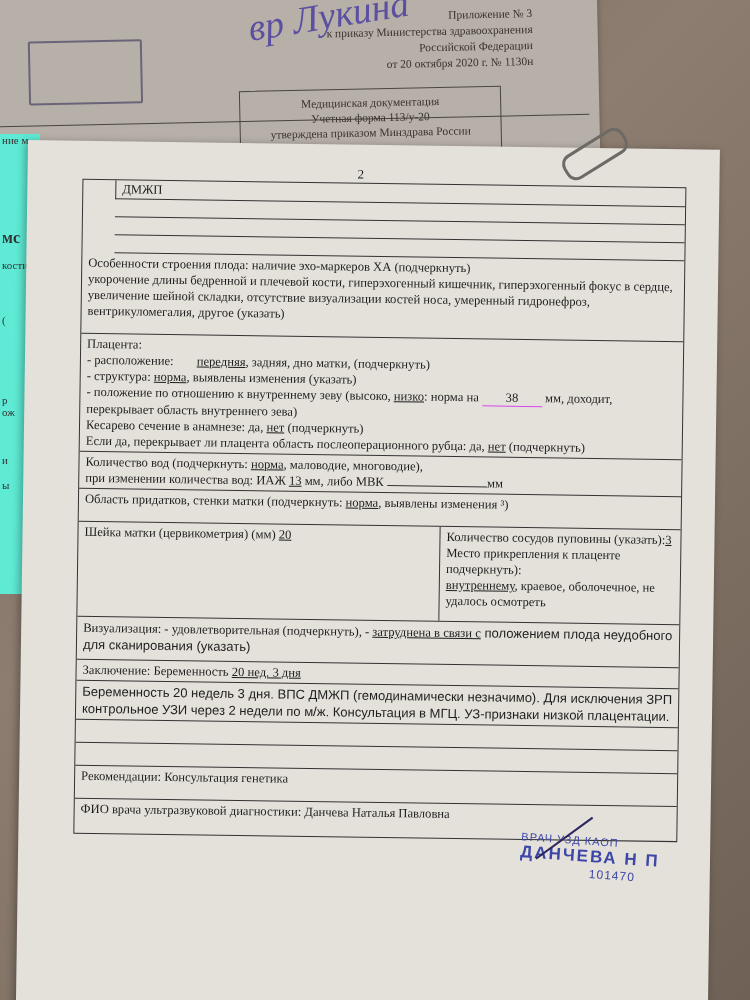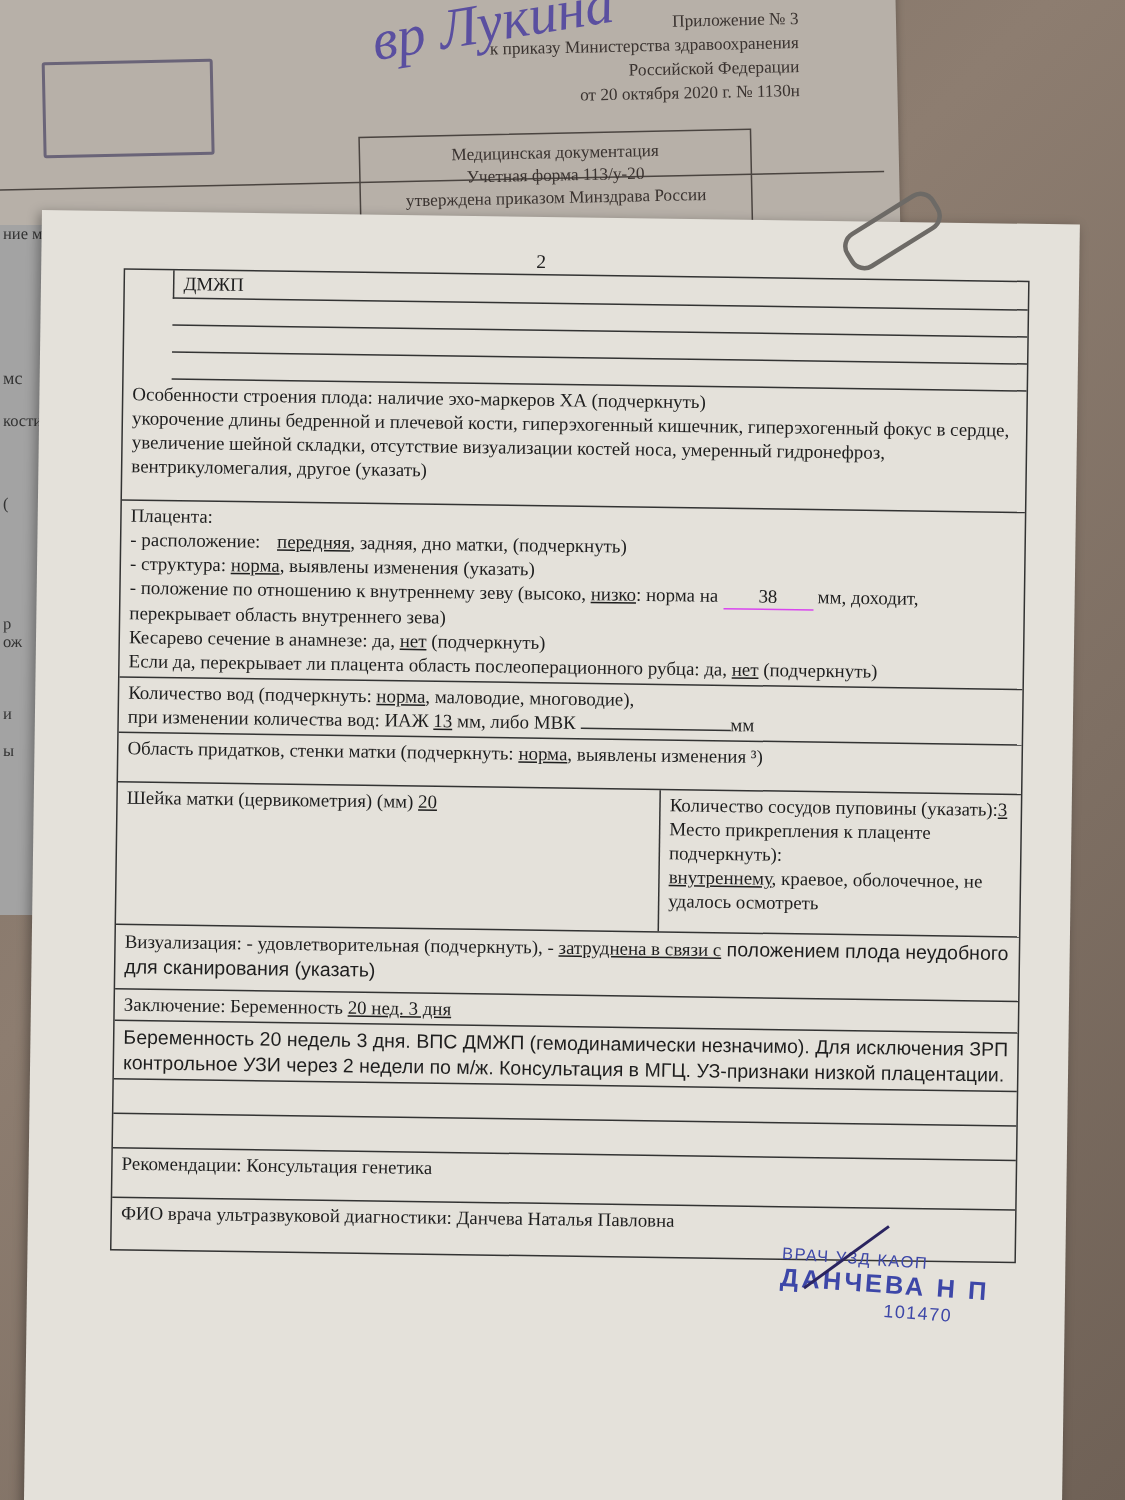--- a/index.html
+++ b/index.html
@@ -26,21 +26,21 @@
     position: absolute; left: 40px; top: 56px; width: 110px; height: 60px;
     border: 2px solid #6a6478; border-radius: 2px;
   }
   .back-sheet .medbox {
     position: absolute; left: 250px; top: 110px; width: 260px; height: 80px;
     border: 1px solid #4a4440;
     font-size: 11.5px; line-height: 15px; text-align: center; color: #3a3330; padding-top: 6px;
   }
   .back-sheet .hline { position:absolute; left:0; top:140px; width:600px; border-top:1px solid #4a4440; }
   .back-left-strip {
-    position: absolute; left: 0; top: 150px; width: 40px; height: 460px; background: #a3a3a3;
+    position: absolute; left: 0; top: 134px; width: 40px; height: 460px; background: #5eead4;
     font-size: 11px; color: #333; overflow: hidden;
   }
   .back-left-strip div { position:absolute; left: 2px; }
   
   .sheet {
     position: absolute; left: 28px; top: 140px; width: 692px; height: 880px;
     background: #e4e1da;
     transform: rotate(0.8deg); transform-origin: top left;
     box-shadow: -2px 2px 8px rgba(0,0,0,.35);
   }
@@ -92,21 +92,21 @@
   <div class="hline"></div>
   <div class="medbox">
     <div>Медицинская документация</div>
     <div>Учетная форма 113/у-20</div>
     <div>утверждена приказом Минздрава России</div>
   </div>
 </div>
 
 <div class="back-left-strip">
   <div style="top:0px">ние м</div>
-  <div style="top:95px;font-weight:normal;font-size:12px">мс</div>
+  <div style="top:95px;font-weight:bold;font-size:16px">мс</div>
   <div style="top:125px">кости</div>
   <div style="top:180px">(</div>
   <div style="top:260px">р</div>
   <div style="top:272px">ож</div>
   <div style="top:320px">и</div>
   <div style="top:345px">ы</div>
 </div>
 
 <div class="sheet">
   <div class="page-num">2</div>
@@ -119,21 +119,21 @@
 
     <div class="row" style="padding-bottom:14px">
       <div>Особенности строения плода: наличие эхо-маркеров ХА (подчеркнуть)</div>
       <div>укорочение длины бедренной и плечевой кости, гиперэхогенный кишечник, гиперэхогенный фокус в сердце, увеличение шейной складки, отсутствие визуализации костей носа, умеренный гидронефроз, вентрикуломегалия, другое (указать)</div>
     </div>
 
     <div class="row">
       <div>Плацента:</div>
       <div>
         <span>- расположение:</span>
-        <span class="ul" style="margin-left:8px">передняя</span><span>, задняя, дно матки, (подчеркнуть)</span>
+        <span class="ul" style="margin-left:20px">передняя</span><span>, задняя, дно матки, (подчеркнуть)</span>
       </div>
       <div>
         <span>- структура:</span>
         <span class="ul">норма</span><span>,  выявлены изменения  (указать)</span>
       </div>
       <div>
         <span>- положение по отношению к внутреннему зеву (высоко,</span>
         <span class="ul">низко</span><span>: норма на</span>
         <span class="blank">38</span>
         <span>мм, доходит, перекрывает область внутреннего зева)</span>

